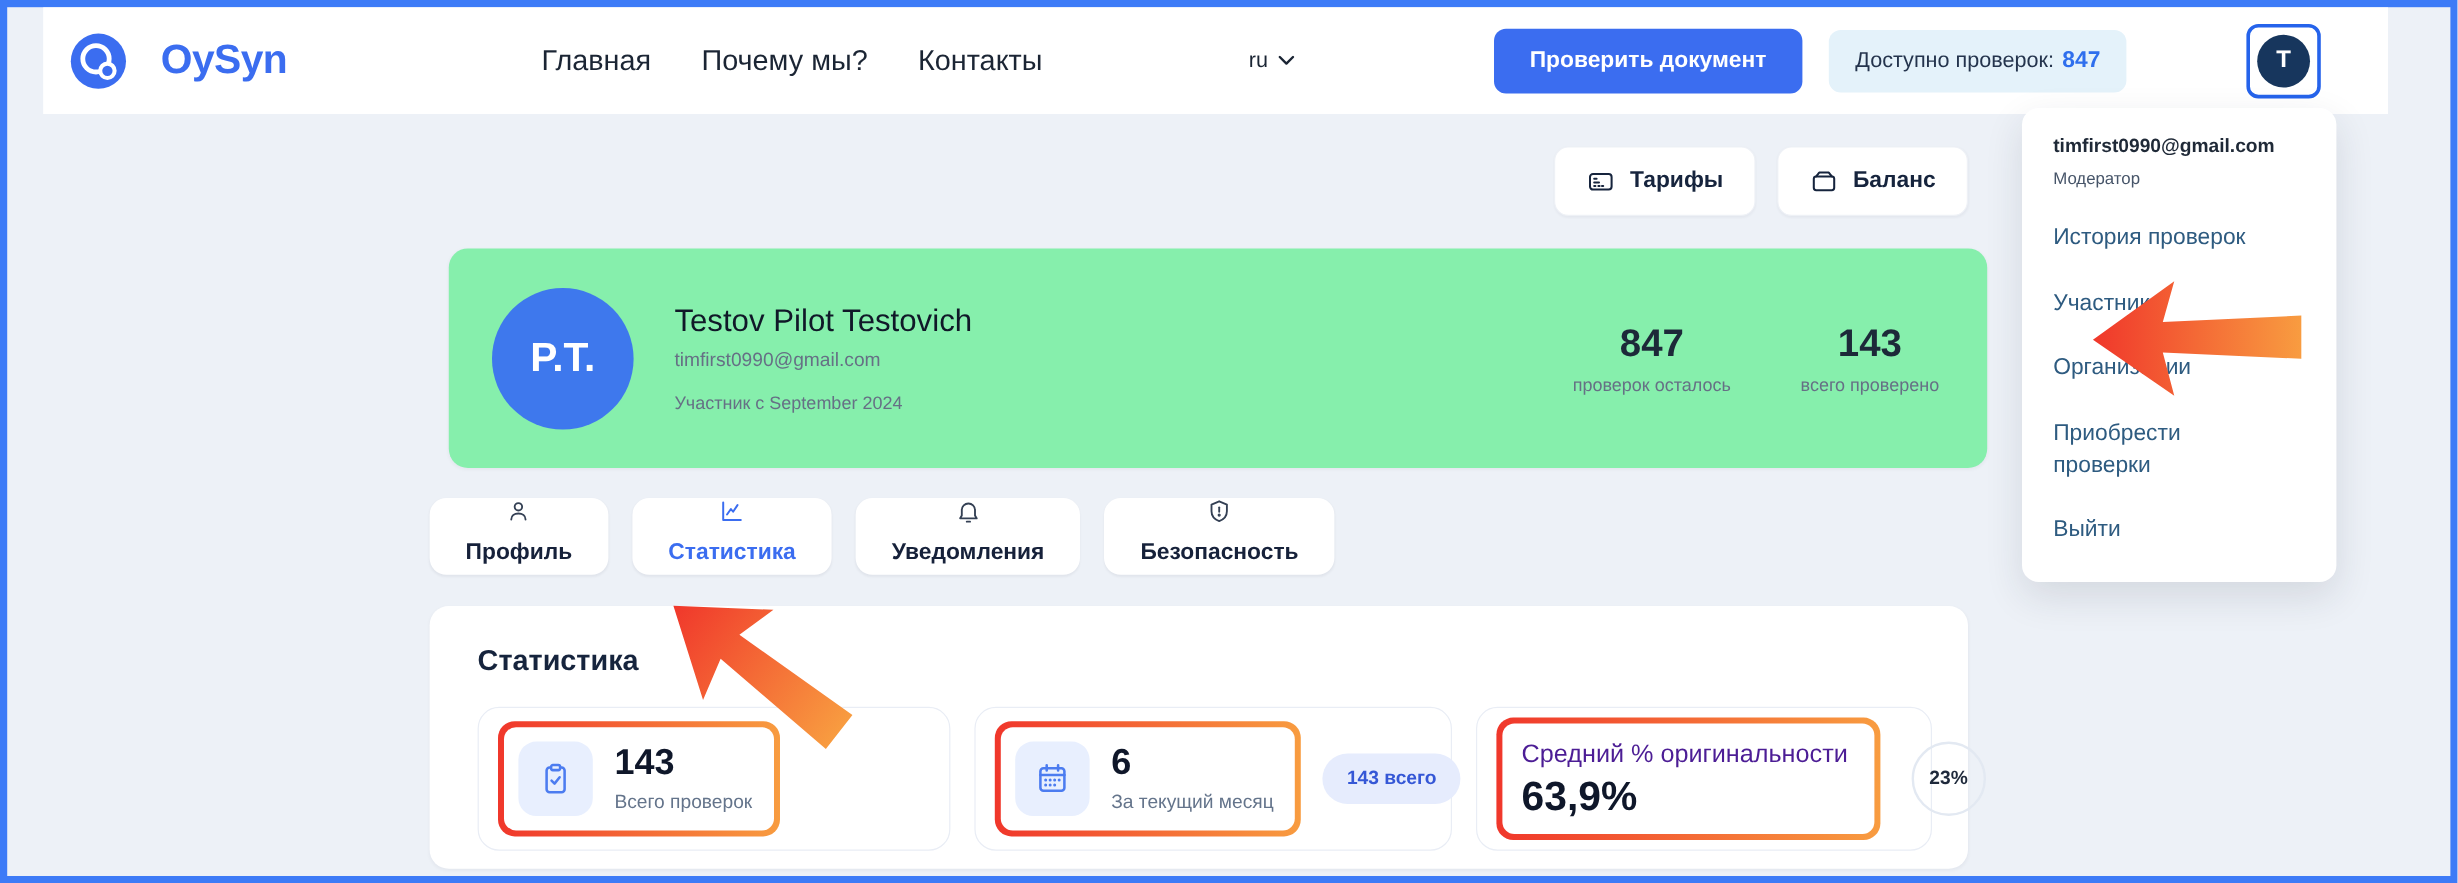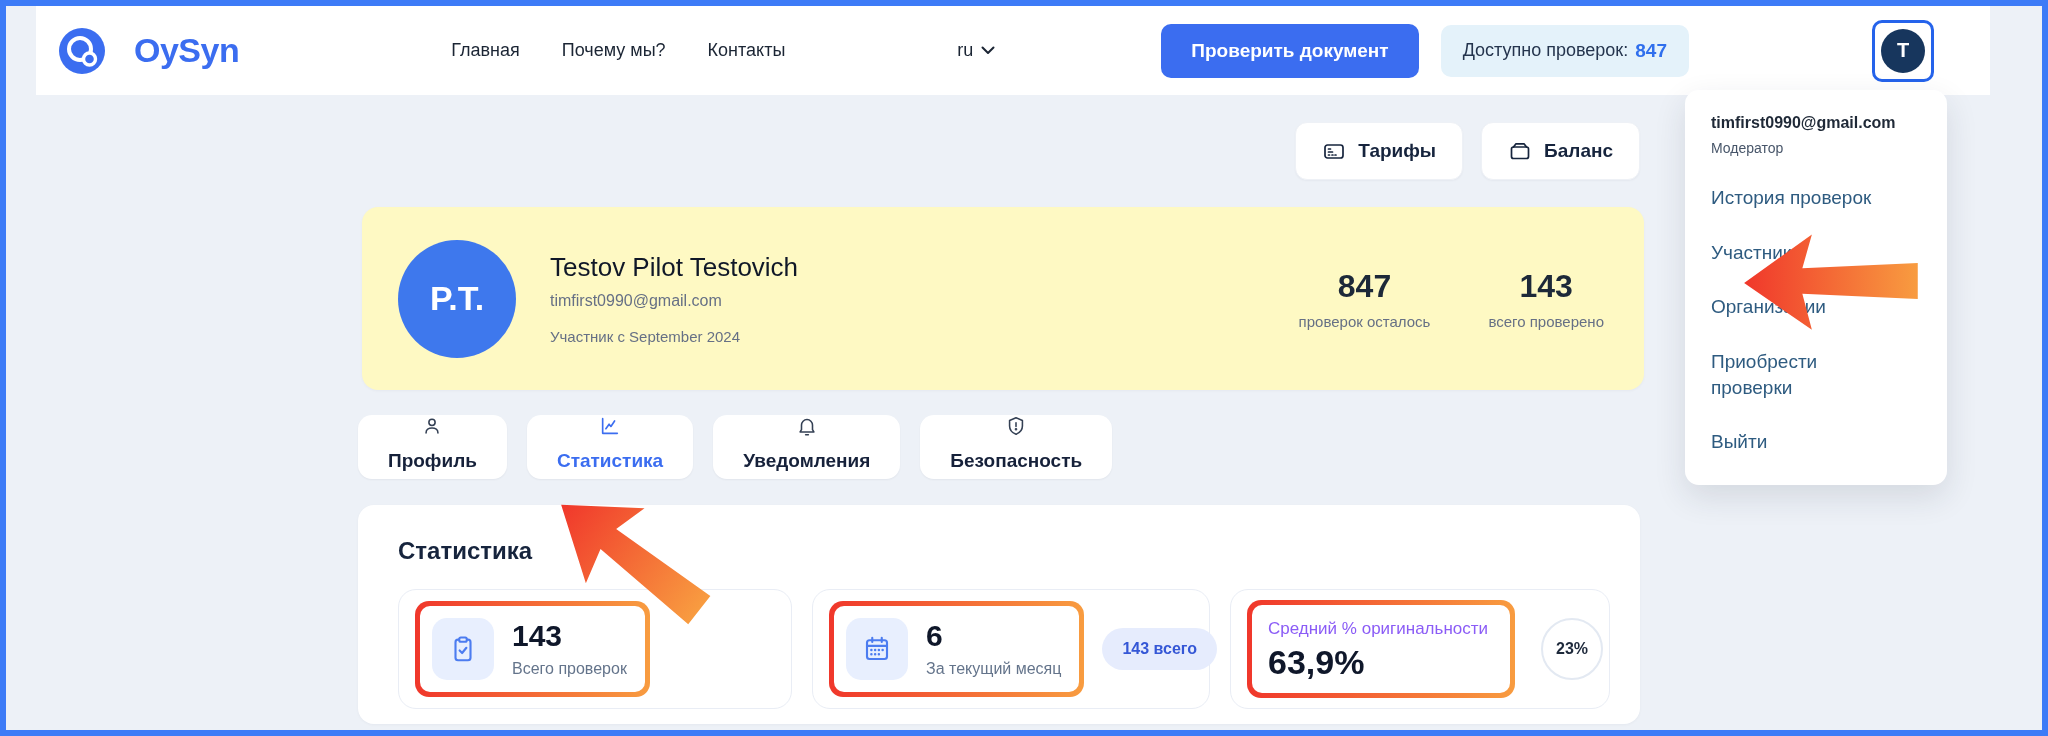--- a/index.html
+++ b/index.html
@@ -9,21 +9,21 @@
     font-family:"Liberation Sans", sans-serif;color:#1d2939;
   }
   
   .topbar{
     position:absolute;left:30px;top:0;width:1954px;height:89px;
     background:#ffffff;display:flex;align-items:center;
   }
   .logo{display:flex;align-items:center;gap:28px;margin-left:22px;cursor:pointer;}
   .logo-text{font-size:34px;font-weight:bold;color:#3b6df0;letter-spacing:-0.5px;}
   .nav{display:flex;gap:42px;margin-left:212px;}
-  .nav-item{font-size:18px;font-weight:500;color:#1b2534;cursor:pointer;white-space:nowrap;}
+  .nav-item{font-size:24px;font-weight:500;color:#1b2534;cursor:pointer;white-space:nowrap;}
   .lang{display:flex;align-items:center;gap:8px;margin-left:172px;font-size:18px;font-weight:500;color:#1b2534;cursor:pointer;}
   .check-btn{
     margin-left:166px;background:#3b6df0;color:#fff;border:none;border-radius:10px;
     font-family:inherit;font-size:19px;font-weight:bold;padding:16px 30px;cursor:pointer;
   }
   .avail-badge{
     margin-left:22px;background:#e4f2fa;border-radius:10px;padding:15px 22px;
     font-size:18px;color:#24344d;display:flex;align-items:center;white-space:nowrap;
   }
   .avail-badge b{color:#2f6fed;margin-left:7px;font-size:19px;}
@@ -37,21 +37,21 @@
   }
   
   .actions-row{position:absolute;top:116px;left:352px;width:1282px;display:flex;justify-content:flex-end;gap:18px;}
   .action-btn{
     background:#fff;border:1px solid #eef1f6;border-radius:12px;padding:16px 26px;
     display:flex;align-items:center;gap:12px;font-family:inherit;font-size:19px;font-weight:bold;
     color:#16243d;cursor:pointer;box-shadow:0 1px 2px rgba(16,24,40,.04);
   }
   
   .profile-card{
-    position:absolute;left:356px;top:201px;width:1282px;height:183px;background:#fef9c3;
+    position:absolute;left:368px;top:201px;width:1282px;height:183px;background:#86efac;
     border-radius:16px;box-sizing:border-box;display:flex;align-items:center;padding:0 40px 0 36px;
     box-shadow:0 1px 3px rgba(16,24,40,.04);
   }
   .profile-avatar{
     width:118px;height:118px;border-radius:50%;background:#3e78ed;color:#fff;
     display:flex;align-items:center;justify-content:center;font-size:34px;font-weight:bold;flex:none;
   }
   .profile-info{margin-left:34px;}
   .profile-name{font-size:26px;font-weight:normal;color:#101828;}
   .profile-email{font-size:16px;color:#667085;margin-top:9px;}
@@ -88,21 +88,21 @@
     display:inline-flex;
   }
   .hl-inner{background:#fff;border-radius:10px;display:flex;align-items:center;padding:12px 18px 12px 12px;}
   .icon-sq{
     width:62px;height:62px;border-radius:15px;background:#e8effe;color:#4c7cf0;
     display:flex;align-items:center;justify-content:center;flex:none;
   }
   .stat-text{margin-left:18px;}
   .stat-value{font-size:30px;font-weight:bold;color:#0f172a;line-height:1;}
   .stat-label{font-size:16px;color:#64748b;margin-top:9px;white-space:nowrap;}
-  .stat-label-top{font-size:17px;color:#8b5cf6;white-space:nowrap;}
+  .stat-label-top{font-size:21px;color:#4c1d95;white-space:nowrap;}
   .stat-value-big{font-size:34px;font-weight:bold;color:#0f172a;margin-top:6px;line-height:1;}
   .pill-badge{
     margin-left:18px;background:#e6ecfd;color:#3557d6;font-weight:bold;font-size:16px;
     border-radius:999px;padding:12px 20px;white-space:nowrap;
   }
   .ring{
     margin-left:26px;width:58px;height:58px;border-radius:50%;border:2px solid #e3e9f2;
     display:flex;align-items:center;justify-content:center;font-size:16px;font-weight:bold;color:#1e293b;flex:none;
   }
   

